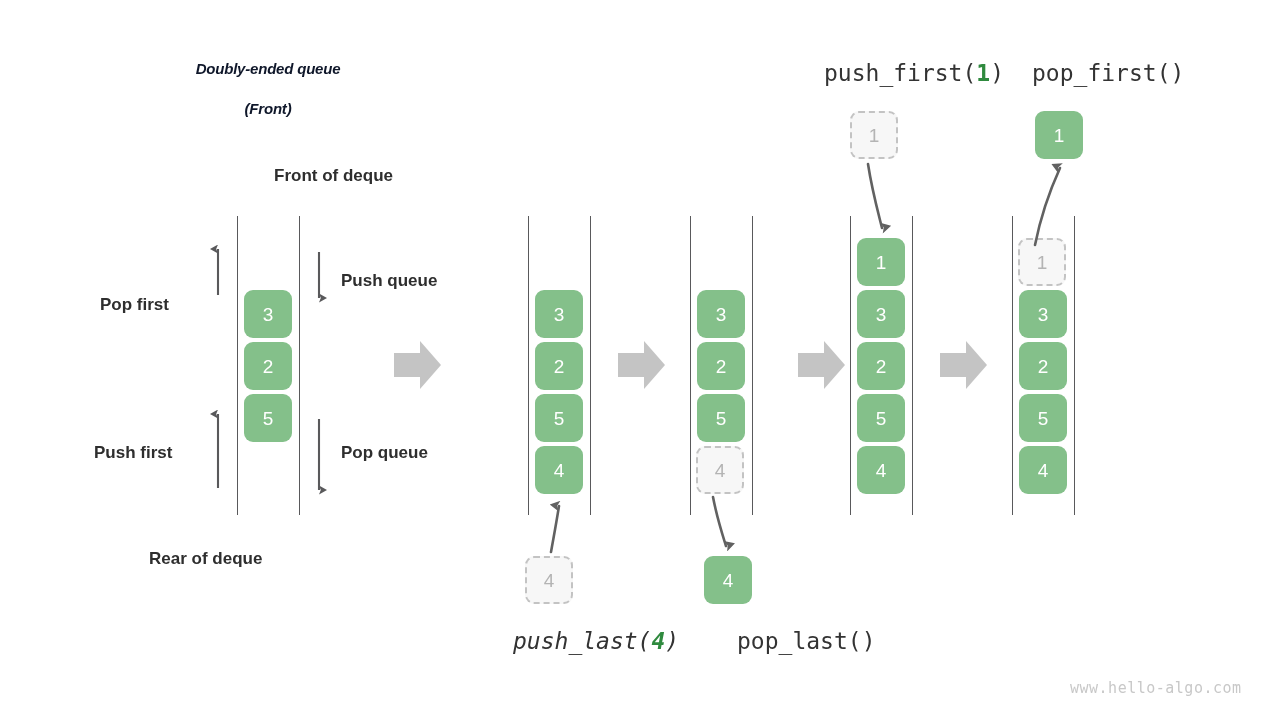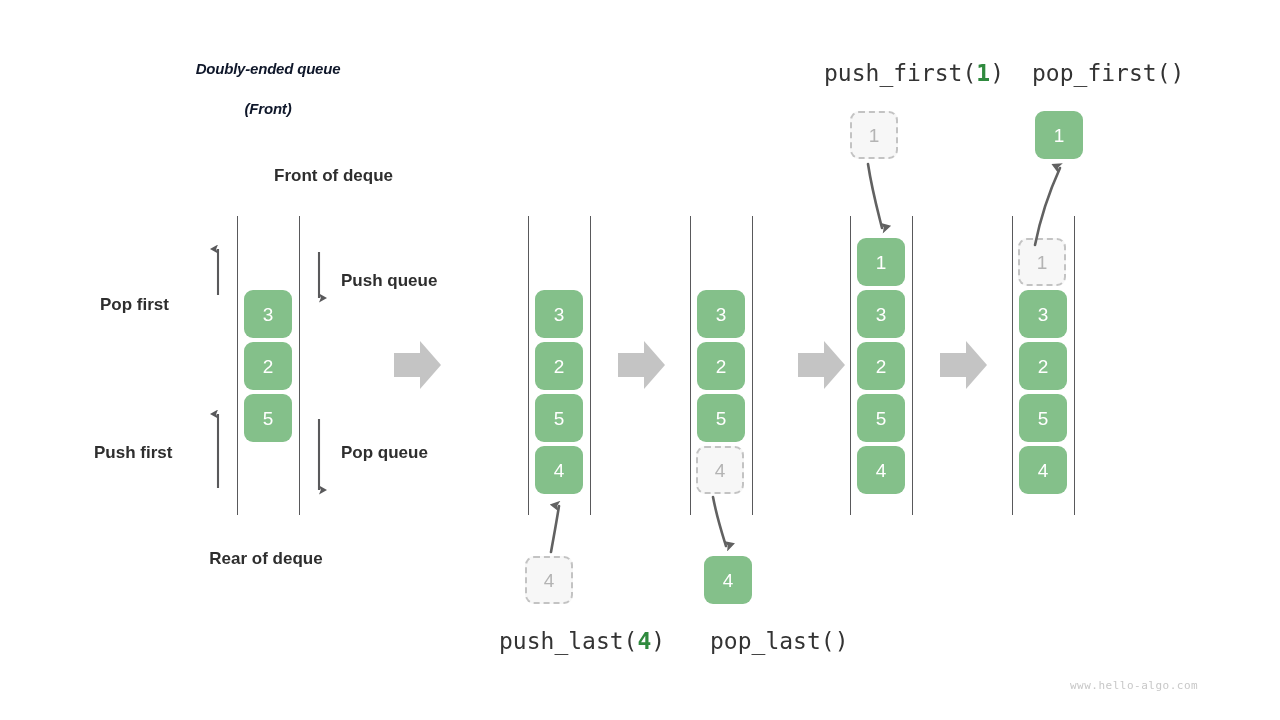--- a/index.html
+++ b/index.html
@@ -36,21 +36,21 @@
   .mono-label {
     font-family: "DejaVu Sans Mono", "Liberation Mono", monospace;
     font-size: 23px;
     color: #333333;
     white-space: nowrap;
     letter-spacing: 0px;
   }
   .mono-label .arg { color: #2f8a3e; font-weight: bold; }
   .watermark {
     font-family: "DejaVu Sans Mono", "Liberation Mono", monospace;
-    font-size: 11px;
+    font-size: 15px;
     color: #c8c8c8;
     white-space: nowrap;
     letter-spacing: 0.5px;
   }
 
   
   .rail {
     position: absolute;
     width: 0;
     border-left: 1.6px solid #59595b;
@@ -90,38 +90,38 @@
 </style>
 </head>
 <body>
 
 <div id="canvas">
 
   <div class="abs title-green" style="left:143px; top:60px; width:250px;">Doubly-ended queue</div>
   <div class="abs title-green" style="left:143px; top:100px; width:250px;">(Front)</div>
 
   <div class="abs label-bold" style="left:143px; top:166px; width:250px; text-align:right;">Front of deque</div>
-  <div class="abs label-bold" style="left:141px; top:549px; width:250px; text-align:center;">Rear of deque</div>
+  <div class="abs label-bold" style="left:149px; top:549px; width:250px; text-align:left;">Rear of deque</div>
 
   <div class="abs label-bold" style="left:100px; top:271px;margin-top:24px;">Pop first</div>
   <div class="abs label-bold" style="left:341px; top:271px;">Push queue</div>
   <div class="abs label-bold" style="left:94px; top:443px;">Push first</div>
   <div class="abs label-bold" style="left:341px; top:443px;">Pop queue</div>
 
   <div class="abs mono-label" style="left:824px; top:60px;">
     <span>push_first(</span><span class="arg">1</span><span>)</span>
   </div>
   <div class="abs mono-label" style="left:1032px; top:60px;">
     <span>pop_first</span><span>()</span>
   </div>
 
-  <div class="abs mono-label" style="left:499px; top:628px;">
+  <div class="abs mono-label" style="left:513px; top:628px;font-style:italic;">
     <span>push_last(</span><span class="arg">4</span><span>)</span>
   </div>
-  <div class="abs mono-label" style="left:710px; top:628px;">
+  <div class="abs mono-label" style="left:737px; top:628px;">
     <span>pop_last</span><span>()</span>
   </div>
 
   <div class="rail abs" style="left:237px; top:216px; height:299px;"></div>
   <div class="rail abs" style="left:299px; top:216px; height:299px;"></div>
 
   <div class="rail abs" style="left:528px; top:216px; height:299px;"></div>
   <div class="rail abs" style="left:590px; top:216px; height:299px;"></div>
 
   <div class="rail abs" style="left:690px; top:216px; height:299px;"></div>

